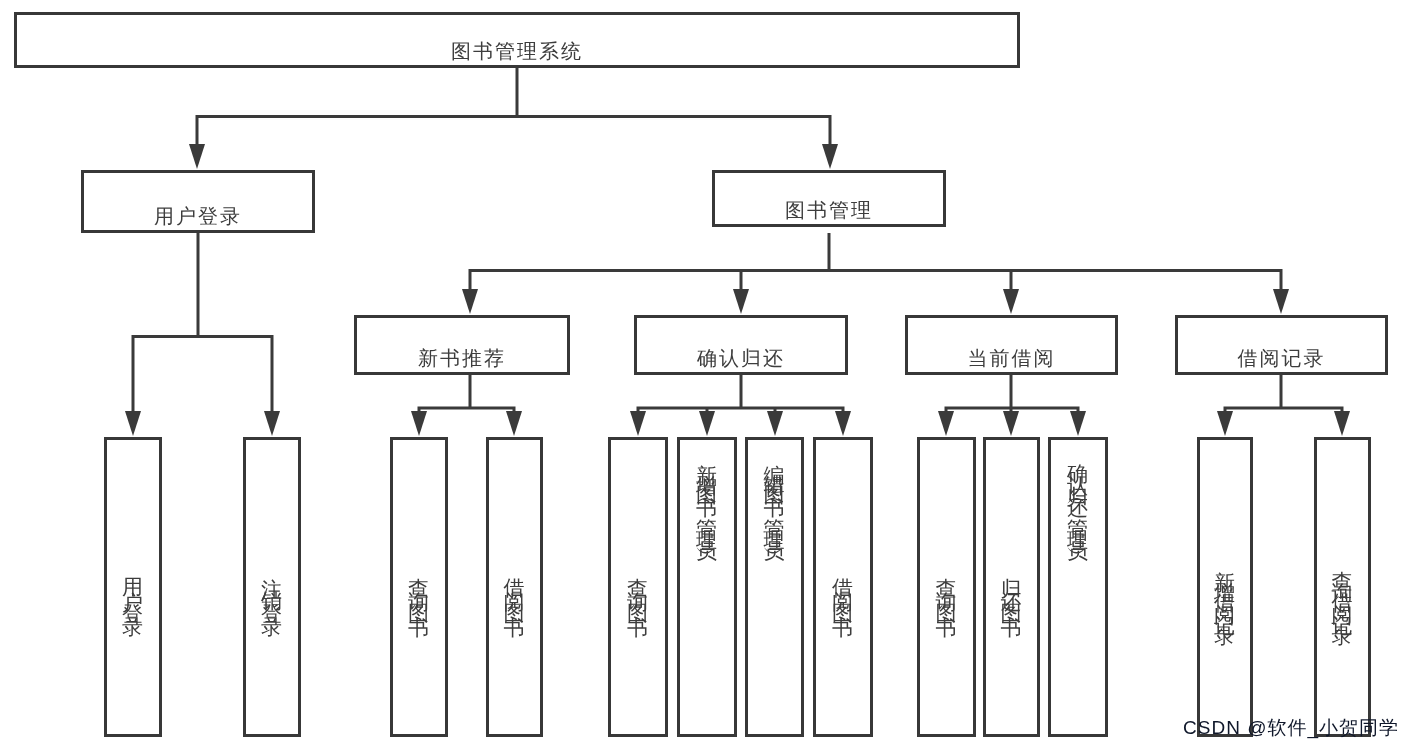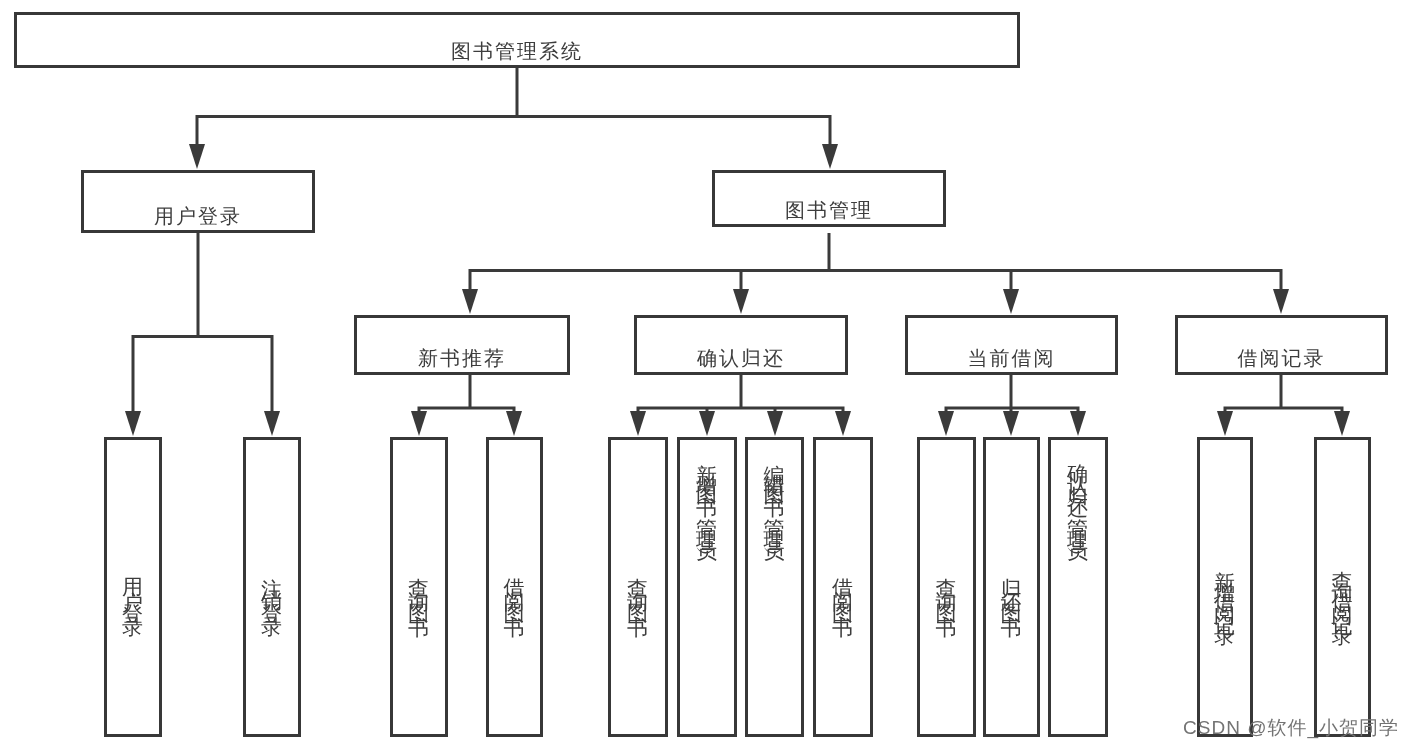--- a/index.html
+++ b/index.html
@@ -14,21 +14,21 @@
     font-size:20px;letter-spacing:2px;color:#3d3d3d;
   }
   .leaf{align-items:center;}
   .leaf .vtext{
     writing-mode:vertical-rl;text-orientation:mixed;
     font-size:21px;line-height:1;letter-spacing:13px;white-space:nowrap;
   }
   .leaf.top{align-items:flex-start;}
   .leaf.top .vtext{letter-spacing:11px;padding-top:7px;}
   .watermark{
-    position:absolute;right:6px;bottom:6px;font-size:19px;color:#737373;
+    position:absolute;right:6px;bottom:6px;font-size:19px;color:#0f172a;
     letter-spacing:1px;white-space:nowrap;
   }
 </style>
 </head>
 <body>
 
 <div class="stage">
 
   <svg class="wires" width="1405" height="747" viewBox="0 0 1405 747">
     <g stroke="#3a3a3a" stroke-width="3" fill="none">

